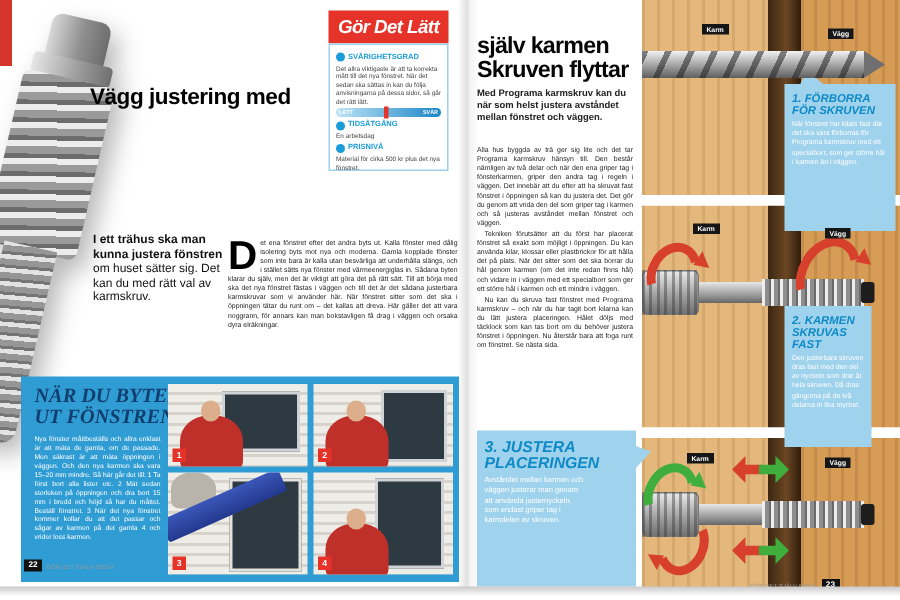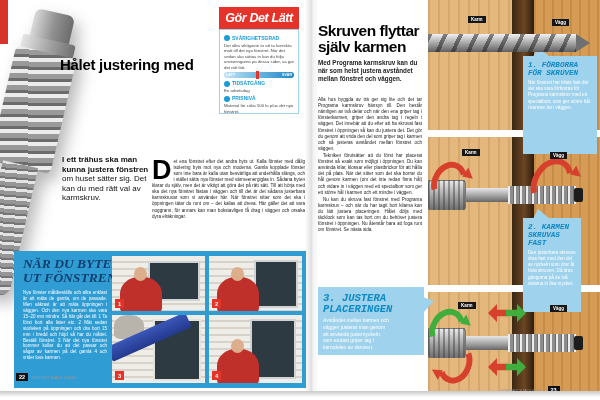--- a/index.html
+++ b/index.html
@@ -77,25 +77,25 @@
   .pageno{background:#111;color:#fff;font-weight:bold;font-size:5.5px;padding:1px 3px;}
 
   
   .rp-headline{left:318px;top:23px;font-size:15.5px;font-weight:800;letter-spacing:-0.5px;line-height:1.05;color:#050505;}
   .rp-lead{left:318px;top:59px;width:100px;font-size:6.3px;font-weight:bold;line-height:1.28;color:#222;}
   .rp-body{left:318px;top:97px;width:104px;font-size:4.6px;line-height:1.33;text-align:justify;color:#222;}
   .rp-body p{margin:0;} .rp-body p + p{text-indent:5px;margin-top:1px;}
 
   
   .step-box{background:#9fd2ec;box-sizing:border-box;padding:6px 5px 5px;}
-  .step-title{font-family:Liberation Mono, monospace;font-style:italic;font-weight:bold;color:#0e8ac6;line-height:1.05;}
+  .step-title{font-family:Liberation Sans, sans-serif;font-style:italic;font-weight:bold;color:#0e8ac6;line-height:1.05;}
   .step-text{color:#fff;font-size:4.6px;line-height:1.35;margin-top:2px;}
   .step1-box{left:523px;top:56px;width:74px;height:98px;}
-  .step2-box{left:523px;top:218px;width:58px;height:94px;}
-  .step3-box{left:318px;top:287px;width:106px;height:68px;}
+  .step2-box{left:523px;top:204px;width:58px;height:94px;}
+  .step3-box{left:318px;top:287px;width:106px;height:104px;}
   .step1-box .step-title,.step2-box .step-title{font-size:7.6px;}
   .step3-box .step-title{font-size:10.5px;}
   .step3-box .step-text{width:66px;font-size:5px;}
   .tail-up{position:absolute;top:-9px;left:10px;width:0;height:0;
       border-left:5px solid transparent;border-right:12px solid transparent;border-bottom:10px solid #9fd2ec;}
   .tail-right{position:absolute;right:-10px;top:10px;width:0;height:0;
       border-top:4px solid transparent;border-bottom:12px solid transparent;border-left:11px solid #9fd2ec;}
 
   
   .panel{left:428px;width:172px;overflow:hidden;}
@@ -175,21 +175,21 @@
       <span>TIDSÅTGÅNG</span>
     </div>
     <div>En arbetsdag</div>
     <div class="ip-head">
       <span class="ip-icon"></span>
       <span>PRISNIVÅ</span>
     </div>
     <div>Material för cirka 500 kr plus det nya fönstret.</div>
   </div>
 
-  <div class="abs kicker">Hålet justering med</div>
+  <div class="abs kicker">Vägg justering med</div>
 
   <div class="abs intro">
     <span class="b">I ett trähus ska man kunna justera fönstren</span>
     <span>om huset sätter sig. Det kan du med rätt val av karmskruv.</span>
   </div>
 
   <div class="abs article-body">
     <span class="drop-cap">D</span>
     <span>et ena fönstret efter det andra byts ut. Kalla fönster med dålig isolering byts mot nya och moderna. Gamla kopplade fönster som inte bara är kalla utan besvärliga att underhålla slängs, och i stället sätts nya fönster med värmeenergiglas in. Sådana byten klarar du själv, men det är viktigt att göra det på rätt sätt. Till att börja med ska det nya fönstret fästas i väggen och till det är det sådana justerbara karmskruvar som vi använder här. När fönstret sitter som det ska i öppningen tätar du runt om – det kallas att dreva. Här gäller det att vara noggrann, för annars kan man bokstavligen få drag i väggen och orsaka dyra elräkningar.</span>
   </div>
@@ -229,22 +229,22 @@
   </div>
 
   <div class="abs footer footer-left">
     <span class="pageno">22</span>
     <span>GÖR DET SJÄLV 6/2014</span>
   </div>
 
   <div class="abs gutter"></div>
 
   <div class="abs rp-headline">
+    <div>själv karmen</div>
     <div>Skruven flyttar</div>
-    <div>själv karmen</div>
   </div>
   <div class="abs rp-lead">Med Programa karmskruv kan du när som helst justera avståndet mellan fönstret och väggen.</div>
   <div class="abs rp-body">
     <p>Alla hus byggda av trä ger sig lite och det tar Programa karmskruv hänsyn till. Den består nämligen av två delar och när den ena griper tag i fönsterkarmen, griper den andra tag i regeln i väggen. Det innebär att du efter att ha skruvat fast fönstret i öppningen så kan du justera det. Det gör du genom att vrida den del som griper tag i karmen och så justeras avståndet mellan fönstret och väggen.</p>
     <p>Tekniken förutsätter att du först har placerat fönstret så exakt som möjligt i öppningen. Du kan använda kilar, klossar eller plastbrickor för att hålla det på plats. När det sitter som det ska borrar du hål genom karmen (om det inte redan finns hål) och vidare in i väggen med ett specialborr som ger ett större hål i karmen och ett mindre i väggen.</p>
     <p>Nu kan du skruva fast fönstret med Programa karmskruv – och när du har tagit bort kilarna kan du lätt justera placeringen. Hålet döljs med täcklock som kan tas bort om du behöver justera fönstret i öppningen. Nu återstår bara att foga runt om fönstret. Se nästa sida.</p>
   </div>
 
   <div class="abs panel panel1">
     <div class="board karm"></div>

